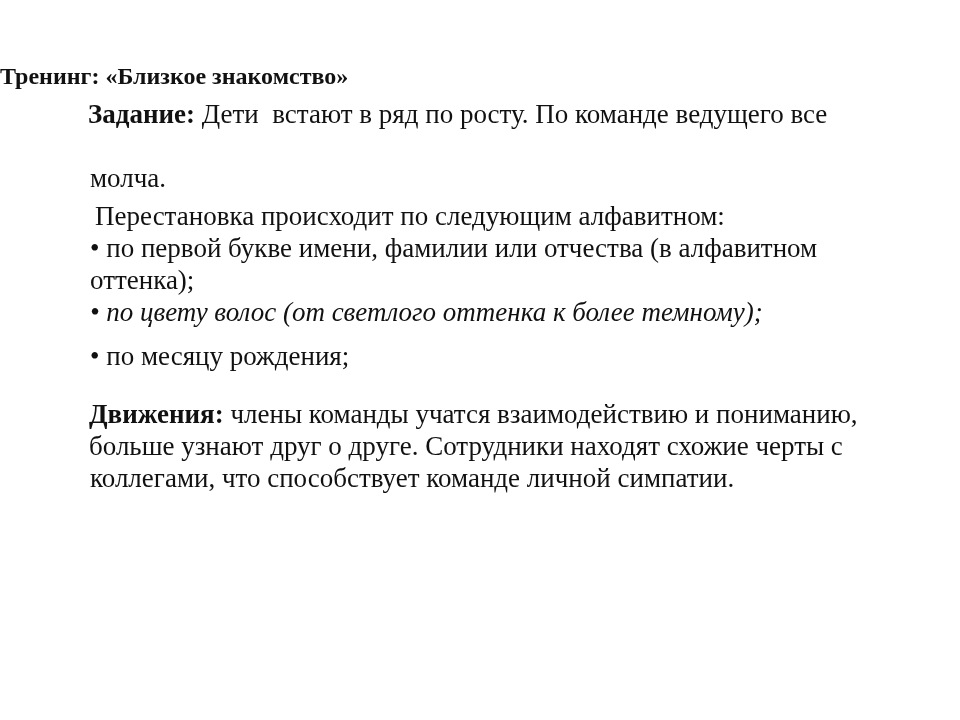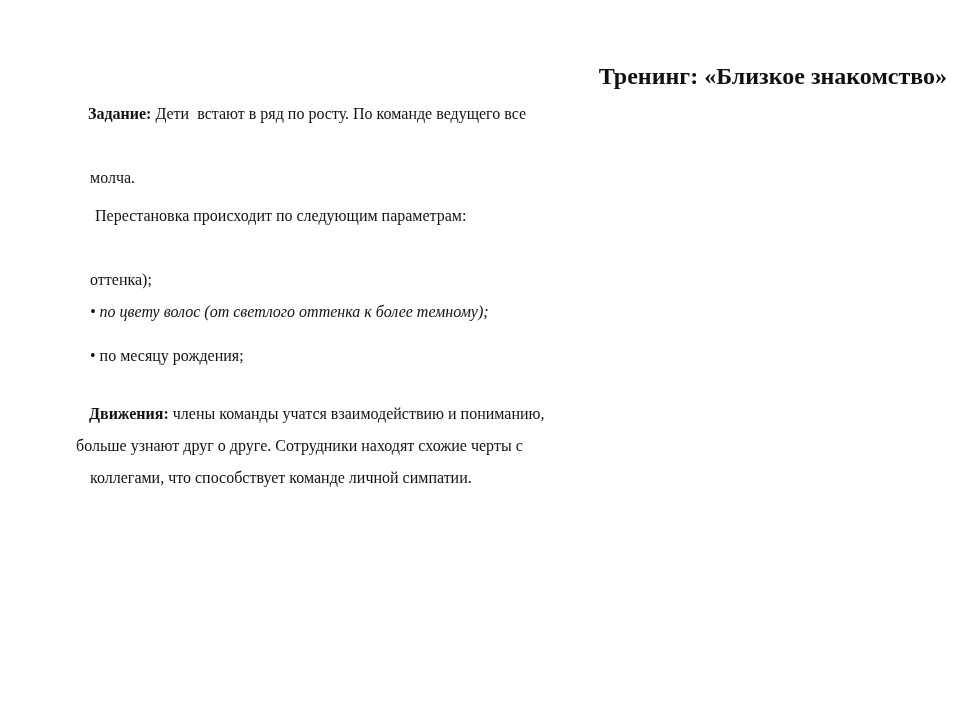--- a/index.html
+++ b/index.html
@@ -20,47 +20,47 @@
       left: 0; top: 0;
       width: 960px;
       height: 720px;
       background: #ffffff;
     }
     .title {
       position: absolute;
       top: 60px;
       left: 0;
       width: 940px;
-      text-align: right;
+      text-align: left;
       font-size: 24px;
       font-weight: bold;
       line-height: 32px;
-      padding-left: 7px;
     }
     .line {
       position: absolute;
-      font-size: 16px;
+      font-size: 27px;
       line-height: 32px;
       white-space: pre;
     }
     .bold { font-weight: bold; }
   </style>
 </head>
 <body>
 
 <div class="slide">
 
   <div class="title">Тренинг: «Близкое знакомство»</div>
 
   <div class="line" style="top:98px; left:88px;"><span class="bold">Задание:</span><span> Дети  встают в ряд по росту. По команде ведущего все</span></div>
   <div class="line" style="top:162px; left:90px;">молча.</div>
 
-  <div class="line" style="top:200px; left:95px;">Перестановка происходит по следующим параметрам:</div>
+  <div class="line" style="top:200px; left:95px;">Перестановка происходит по следующим алфавитном:</div>
 
+  <div class="line" style="top:232px; left:90px;">• по первой букве имени, фамилии или отчества (в алфавитном</div>
   <div class="line" style="top:264px; left:90px;">оттенка);</div>
   <div class="line" style="top:296px; left:90px;font-style:italic;">• по цвету волос (от светлого оттенка к более темному);</div>
   <div class="line" style="top:328px; left:90px;margin-top:12px;">• по месяцу рождения;</div>
 
   <div class="line" style="top:398px; left:89px;"><span class="bold">Движения:</span><span> члены команды учатся взаимодействию и пониманию,</span></div>
-  <div class="line" style="top:430px; left:76px;">больше узнают друг о друге. Сотрудники находят схожие черты с</div>
+  <div class="line" style="top:430px; left:89px;">больше узнают друг о друге. Сотрудники находят схожие черты с</div>
   <div class="line" style="top:462px; left:90px;">коллегами, что способствует команде личной симпатии.</div>
 
 </div>
 
 </body></html>

